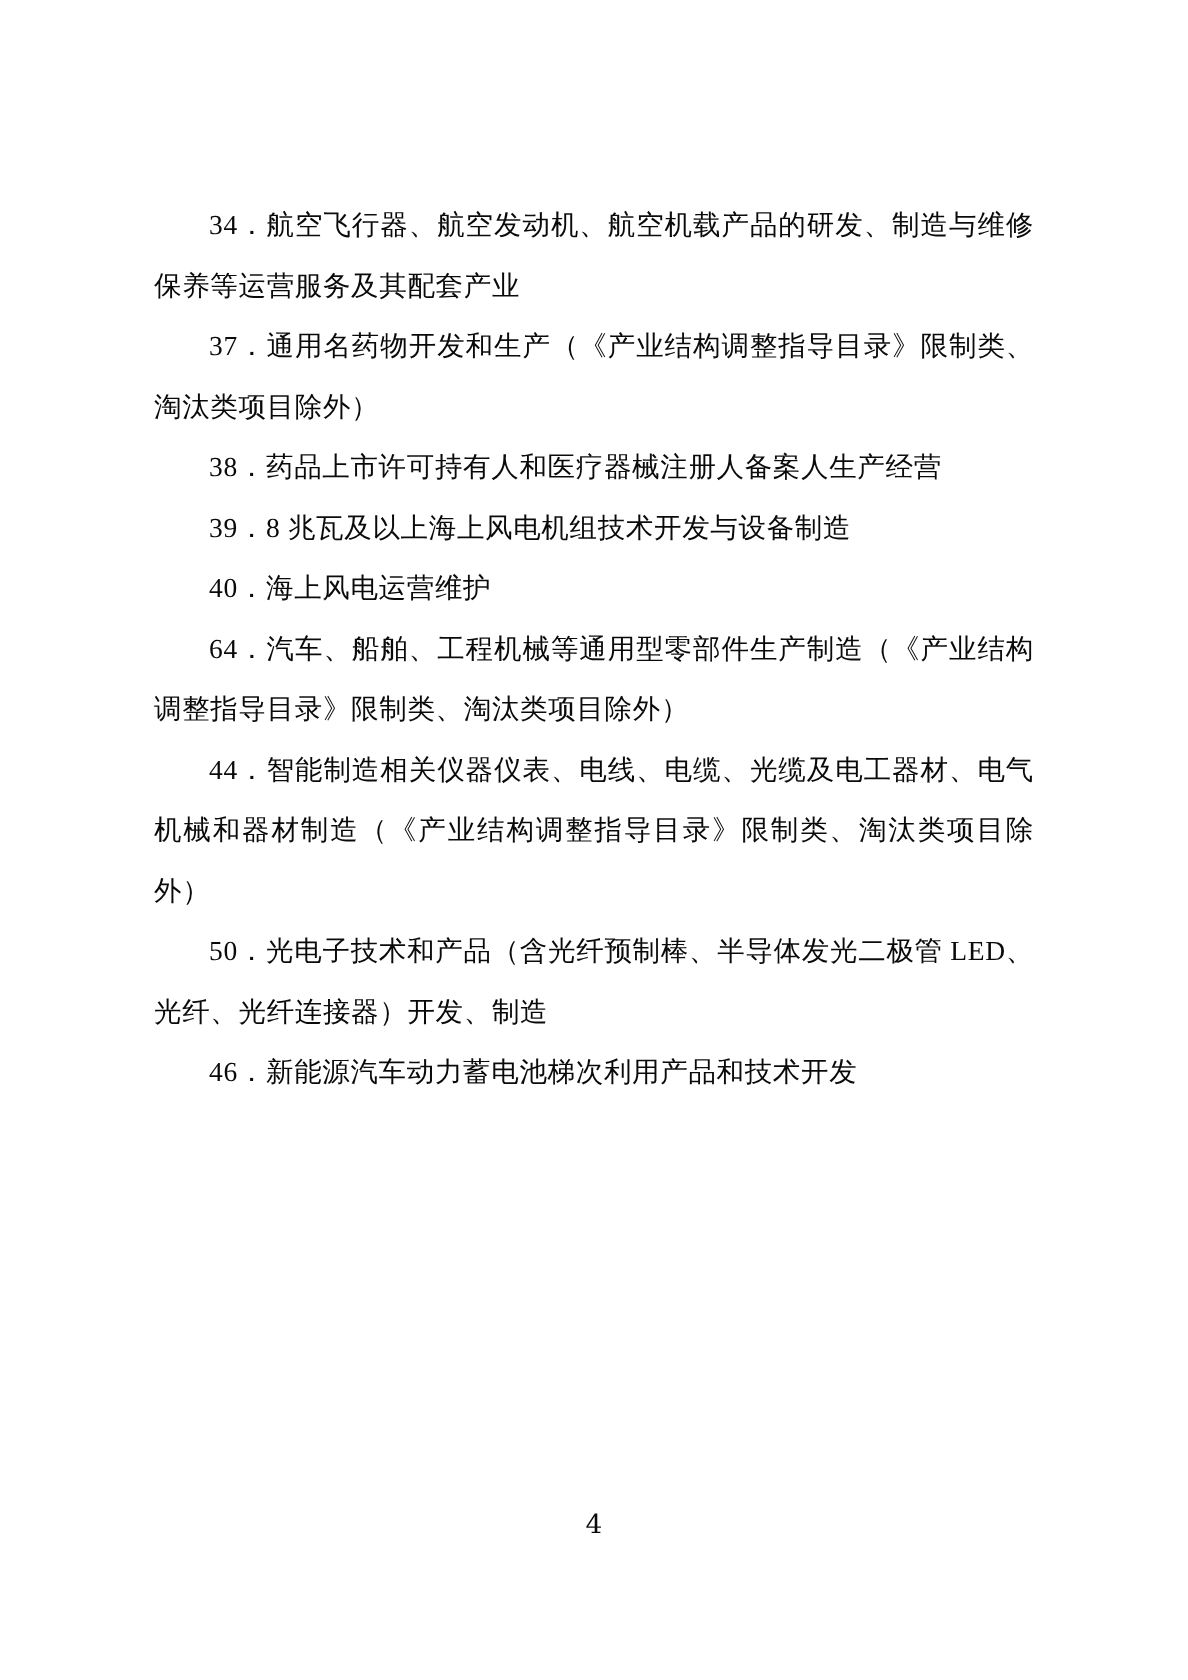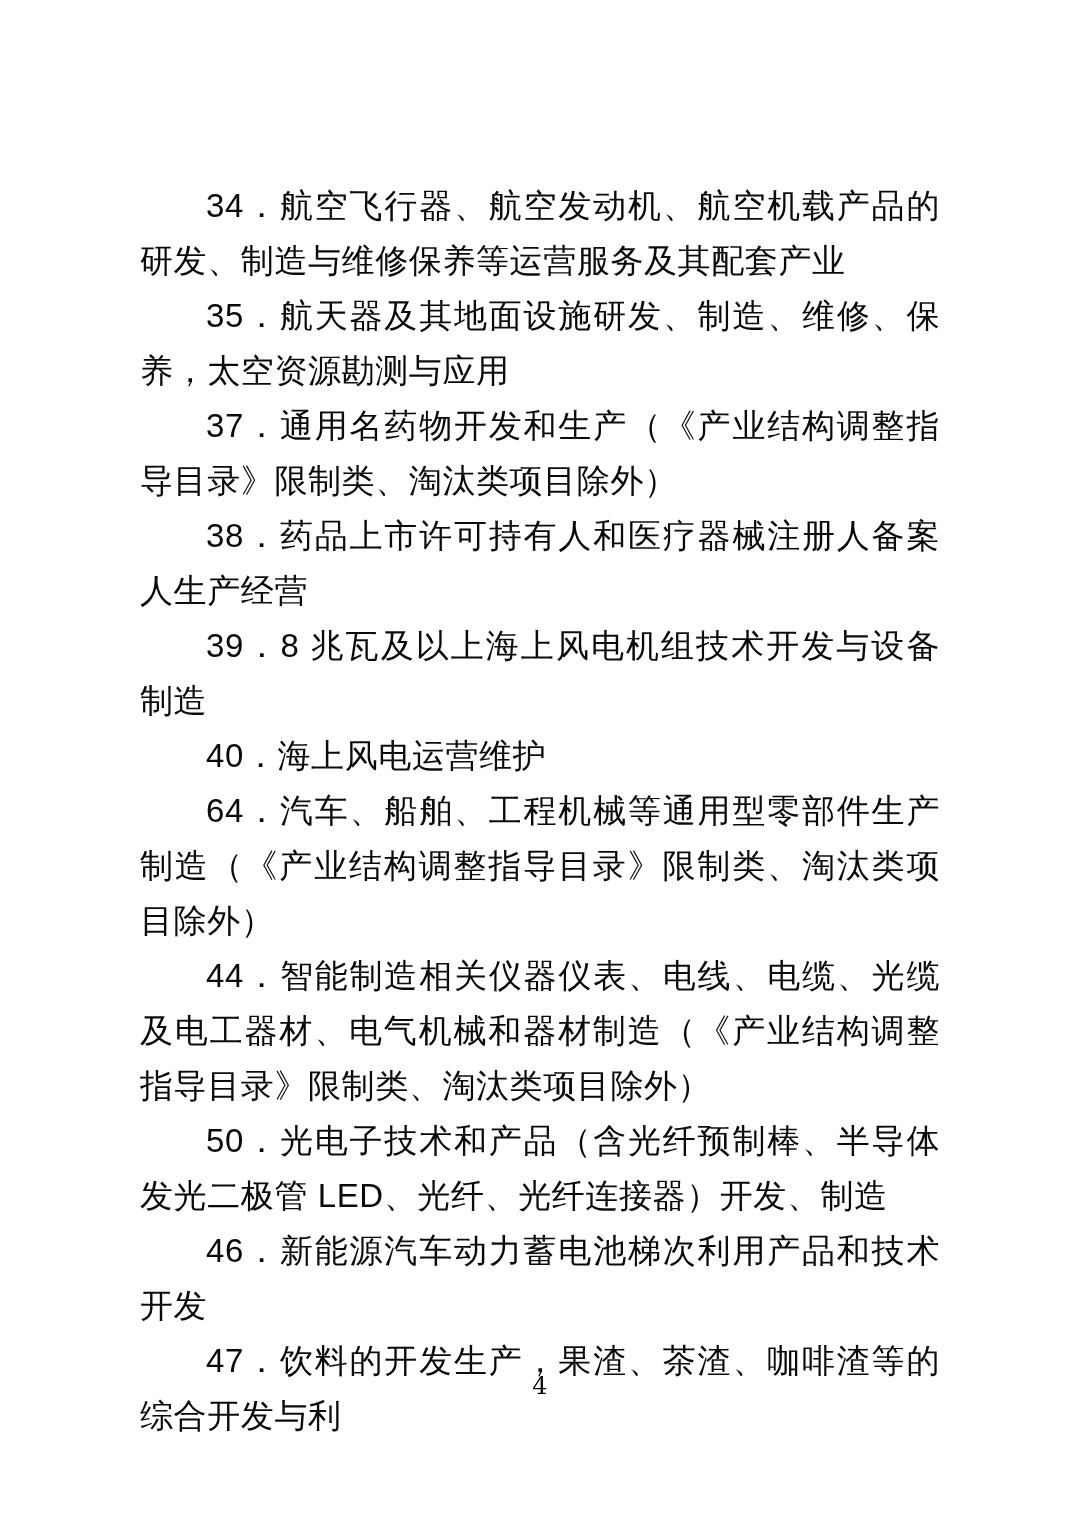--- a/index.html
+++ b/index.html
@@ -15,22 +15,22 @@
     box-sizing: border-box;
     overflow: hidden;
   }
   .content {
     position: absolute;
     left: 140px;
     top: 178px;
     width: 800px;
   }
   .para {
-    font-family: Liberation Sans, sans-serif;
-    font-size: 33px;
+    font-family: Liberation Serif, serif;
+    font-size: 25px;
     line-height: 55px;
     color: #0a0a0a;
     text-align: justify;
     text-justify: inter-ideograph;
     text-indent: 2em;
     margin: 0;
     letter-spacing: 0.6px;
     white-space: normal;
   }
   .page-number {
@@ -43,25 +43,23 @@
     font-size: 24px;
     color: #0a0a0a;
   }
 </style>
 </head>
 <body>
 
 <div class="page">
   <div class="content">
     <p class="para">34．航空飞行器、航空发动机、航空机载产品的研发、制造与维修保养等运营服务及其配套产业</p>
-    <p class="para">35．航天器及其地面设施研发、制造、维修、保养，太空资源勘测与应用</p>
     <p class="para">37．通用名药物开发和生产（《产业结构调整指导目录》限制类、淘汰类项目除外）</p>
     <p class="para">38．药品上市许可持有人和医疗器械注册人备案人生产经营</p>
     <p class="para">39．8 兆瓦及以上海上风电机组技术开发与设备制造</p>
     <p class="para">40．海上风电运营维护</p>
     <p class="para">64．汽车、船舶、工程机械等通用型零部件生产制造（《产业结构调整指导目录》限制类、淘汰类项目除外）</p>
     <p class="para">44．智能制造相关仪器仪表、电线、电缆、光缆及电工器材、电气机械和器材制造（《产业结构调整指导目录》限制类、淘汰类项目除外）</p>
     <p class="para">50．光电子技术和产品（含光纤预制棒、半导体发光二极管 LED、光纤、光纤连接器）开发、制造</p>
     <p class="para">46．新能源汽车动力蓄电池梯次利用产品和技术开发</p>
-    <p class="para">47．饮料的开发生产，果渣、茶渣、咖啡渣等的综合开发与利</p>
   </div>
   <div class="page-number">4</div>
 </div>
 
 </body></html>

